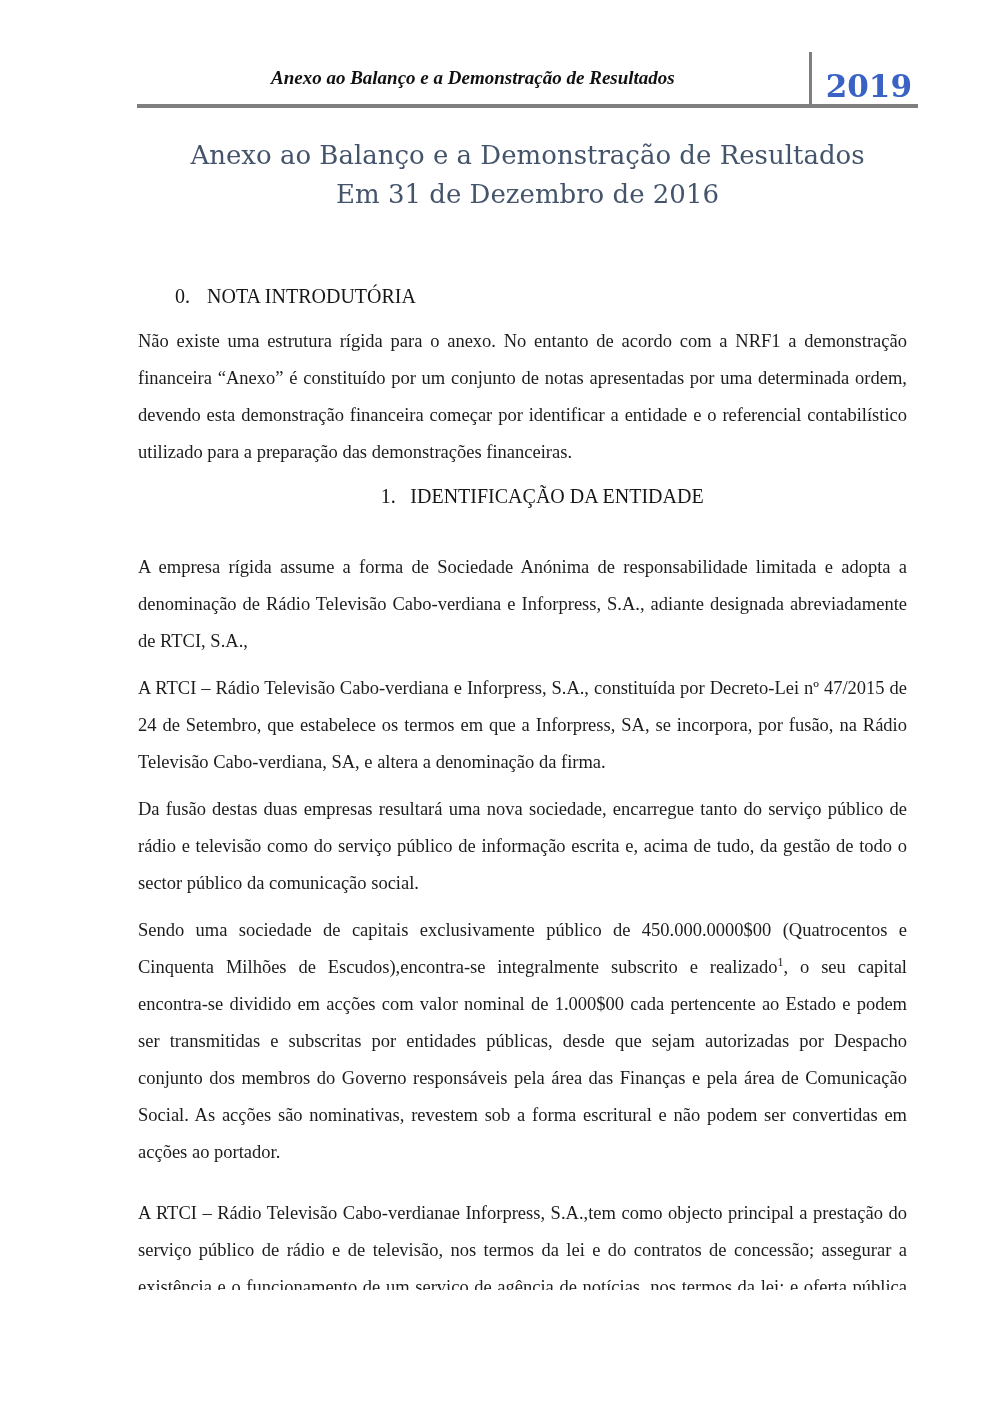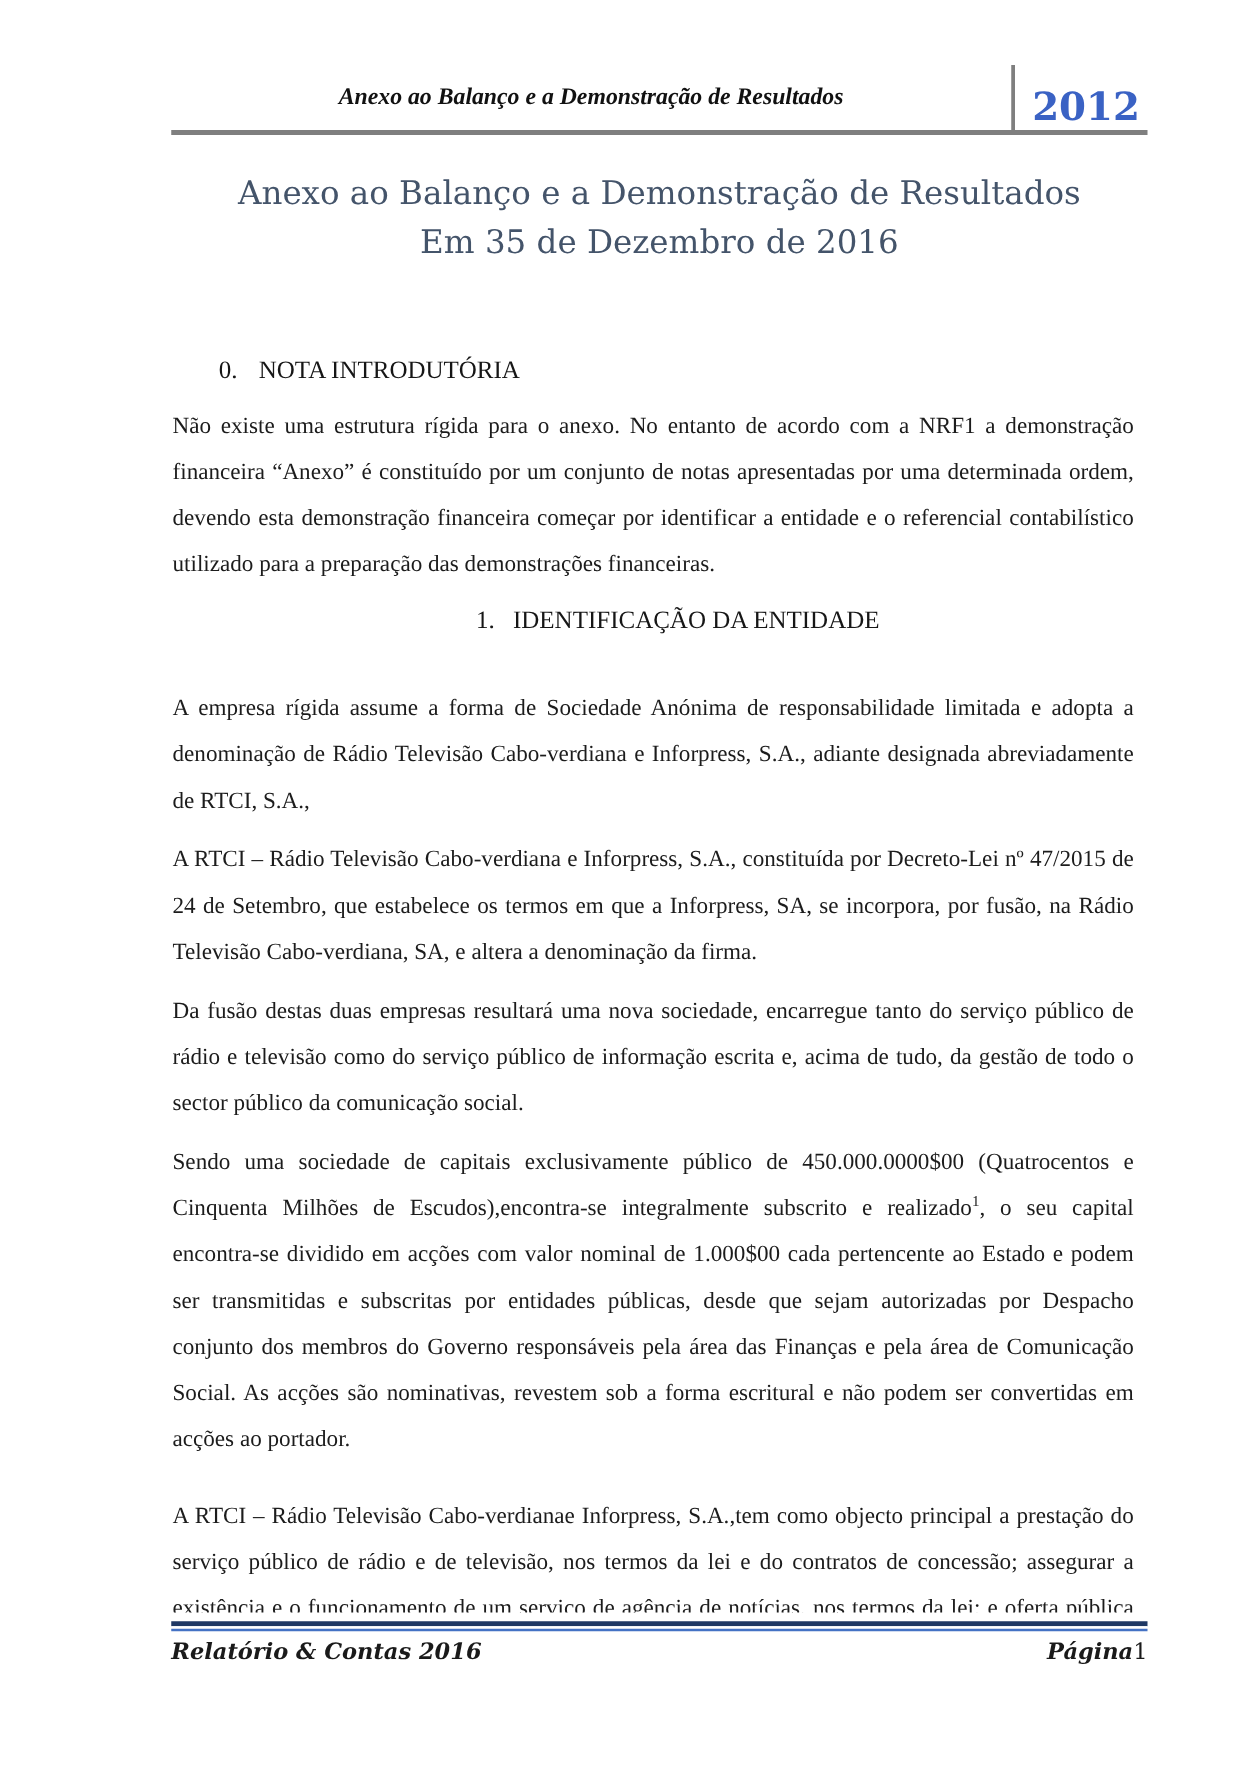--- a/index.html
+++ b/index.html
@@ -122,50 +122,41 @@
 <body>
 
 <div class="page">
 
   <div class="header">
     <div class="header-inner">
       <div class="header-title-wrap">
         <span class="header-title">Anexo ao Balanço e a Demonstração de Resultados</span>
       </div>
       <div class="header-divider"></div>
-      <div class="header-year">2012</div>
+      <div class="header-year">2019</div>
     </div>
   </div>
 
   <div class="doc-title">
     <div>Anexo ao Balanço e a Demonstração de Resultados</div>
-    <div>Em 35 de Dezembro de 2016</div>
+    <div>Em 31 de Dezembro de 2016</div>
   </div>
 
   <div class="content">
 
     <div class="section-heading heading-0">
       <span class="sec-num">0.</span><span>NOTA INTRODUTÓRIA</span>
     </div>
     <p>Não existe uma estrutura rígida para o anexo. No entanto de acordo com a NRF1 a demonstração financeira “Anexo” é constituído por um conjunto de notas apresentadas por uma determinada ordem, devendo esta demonstração financeira começar por identificar a entidade e o referencial contabilístico utilizado para a preparação das demonstrações financeiras.</p>
 
     <div class="section-heading heading-1">
       <span class="sec-num">1.</span><span>IDENTIFICAÇÃO DA ENTIDADE</span>
     </div>
     <p>A empresa rígida assume a forma de Sociedade Anónima de responsabilidade limitada e adopta a denominação de Rádio Televisão Cabo-verdiana e Inforpress, S.A., adiante designada abreviadamente de RTCI, S.A.,</p>
     <p>A RTCI – Rádio Televisão Cabo-verdiana e Inforpress, S.A., constituída por Decreto-Lei nº 47/2015 de 24 de Setembro, que estabelece os termos em que a Inforpress, SA, se incorpora, por fusão, na Rádio Televisão Cabo-verdiana, SA, e altera a denominação da firma.</p>
     <p>Da fusão destas duas empresas resultará uma nova sociedade, encarregue tanto do serviço público de rádio e televisão como do serviço público de informação escrita e, acima de tudo, da gestão de todo o sector público da comunicação social.</p>
     <p class="para4"><span>Sendo uma sociedade de capitais exclusivamente público de 450.000.0000$00 (Quatrocentos e Cinquenta Milhões de Escudos),encontra-se integralmente subscrito e realizado</span><sup class="fn-ref">1</sup><span>, o seu capital encontra-se dividido em acções com valor nominal de 1.000$00 cada pertencente ao Estado e podem ser transmitidas e subscritas por entidades públicas, desde que sejam autorizadas por Despacho conjunto dos membros do Governo responsáveis pela área das Finanças e pela área de Comunicação Social. As acções são nominativas, revestem sob a forma escritural e não podem ser convertidas em acções ao portador.</span></p>
     <p>A RTCI – Rádio Televisão Cabo-verdianae Inforpress, S.A.,tem como objecto principal a prestação do serviço público de rádio e de televisão, nos termos da lei e do contratos de concessão; assegurar a existência e o funcionamento de um serviço de agência de notícias, nos termos da lei; e oferta pública de outros serviços de média.</p>
 
   </div>
 
-  <div class="footer">
-    <div class="footer-rule-dark"></div>
-    <div class="footer-rule-gap"></div>
-    <div class="footer-rule-light"></div>
-    <div class="footer-row">
-      <span class="footer-left">Relatório &amp; Contas 2016</span>
-      <span class="footer-right"><span class="pg-label">Página</span><span class="pg-num">1</span></span>
-    </div>
-  </div>
 
 </div>
 
 </body></html>

